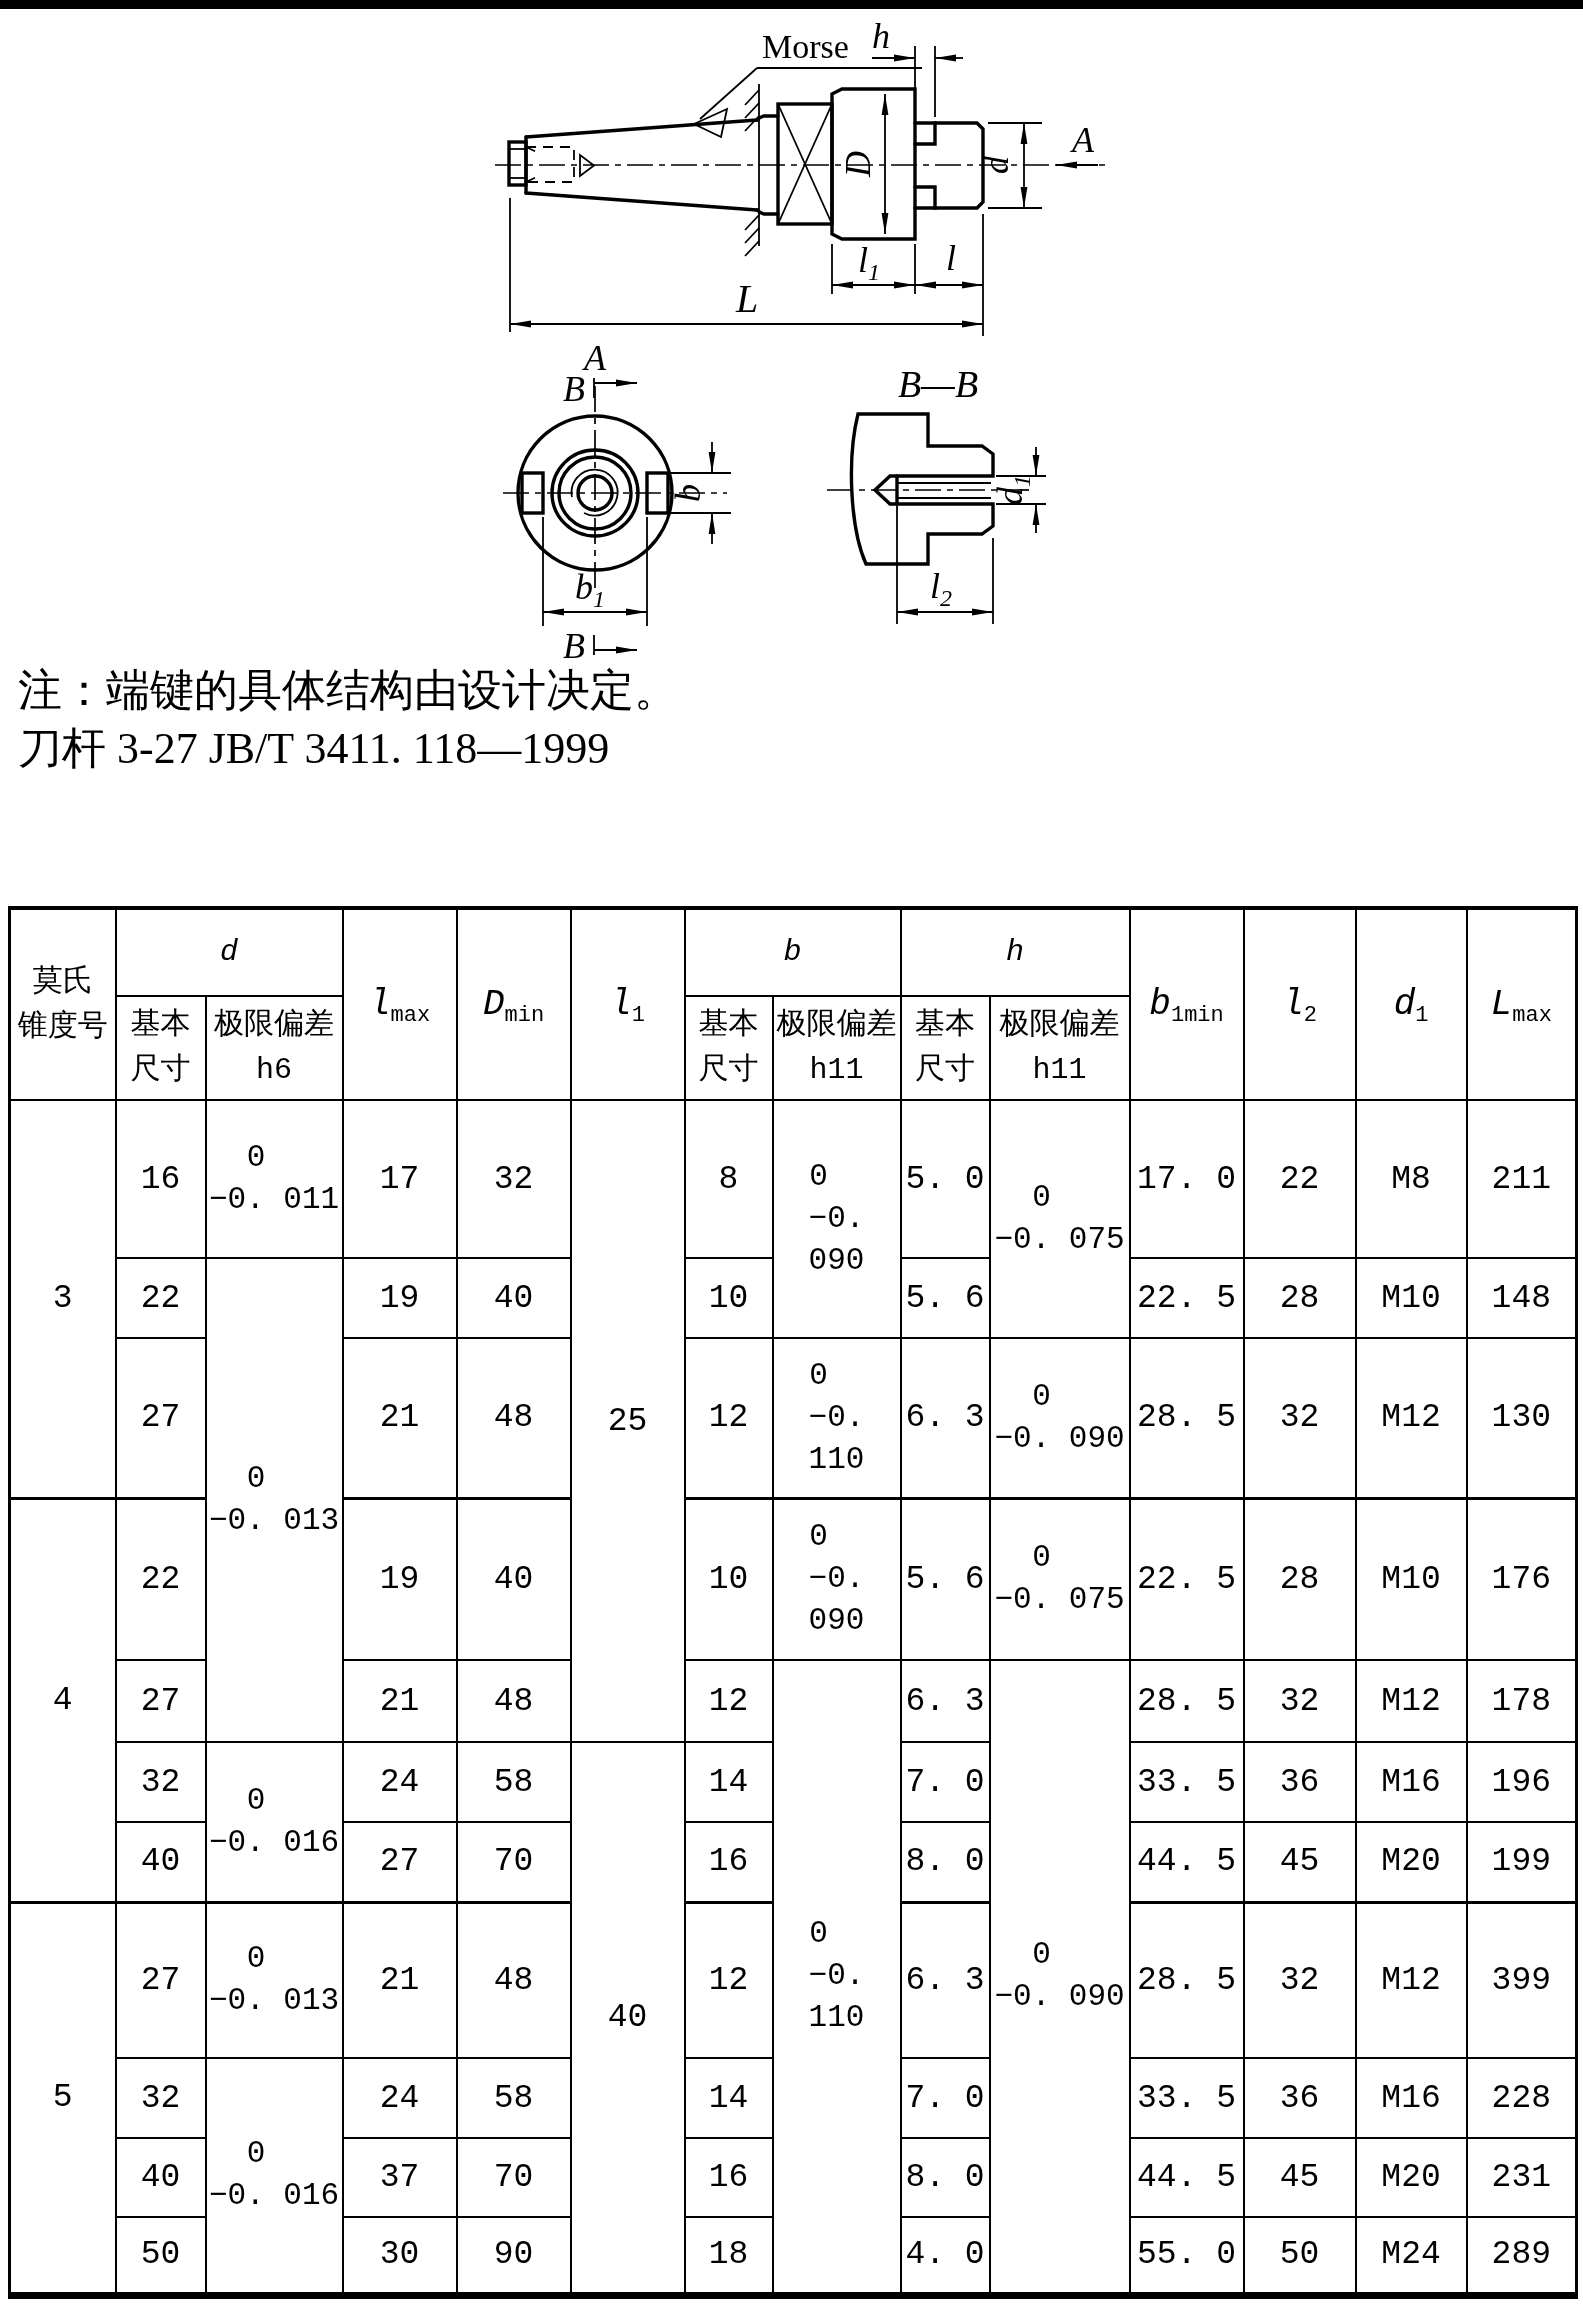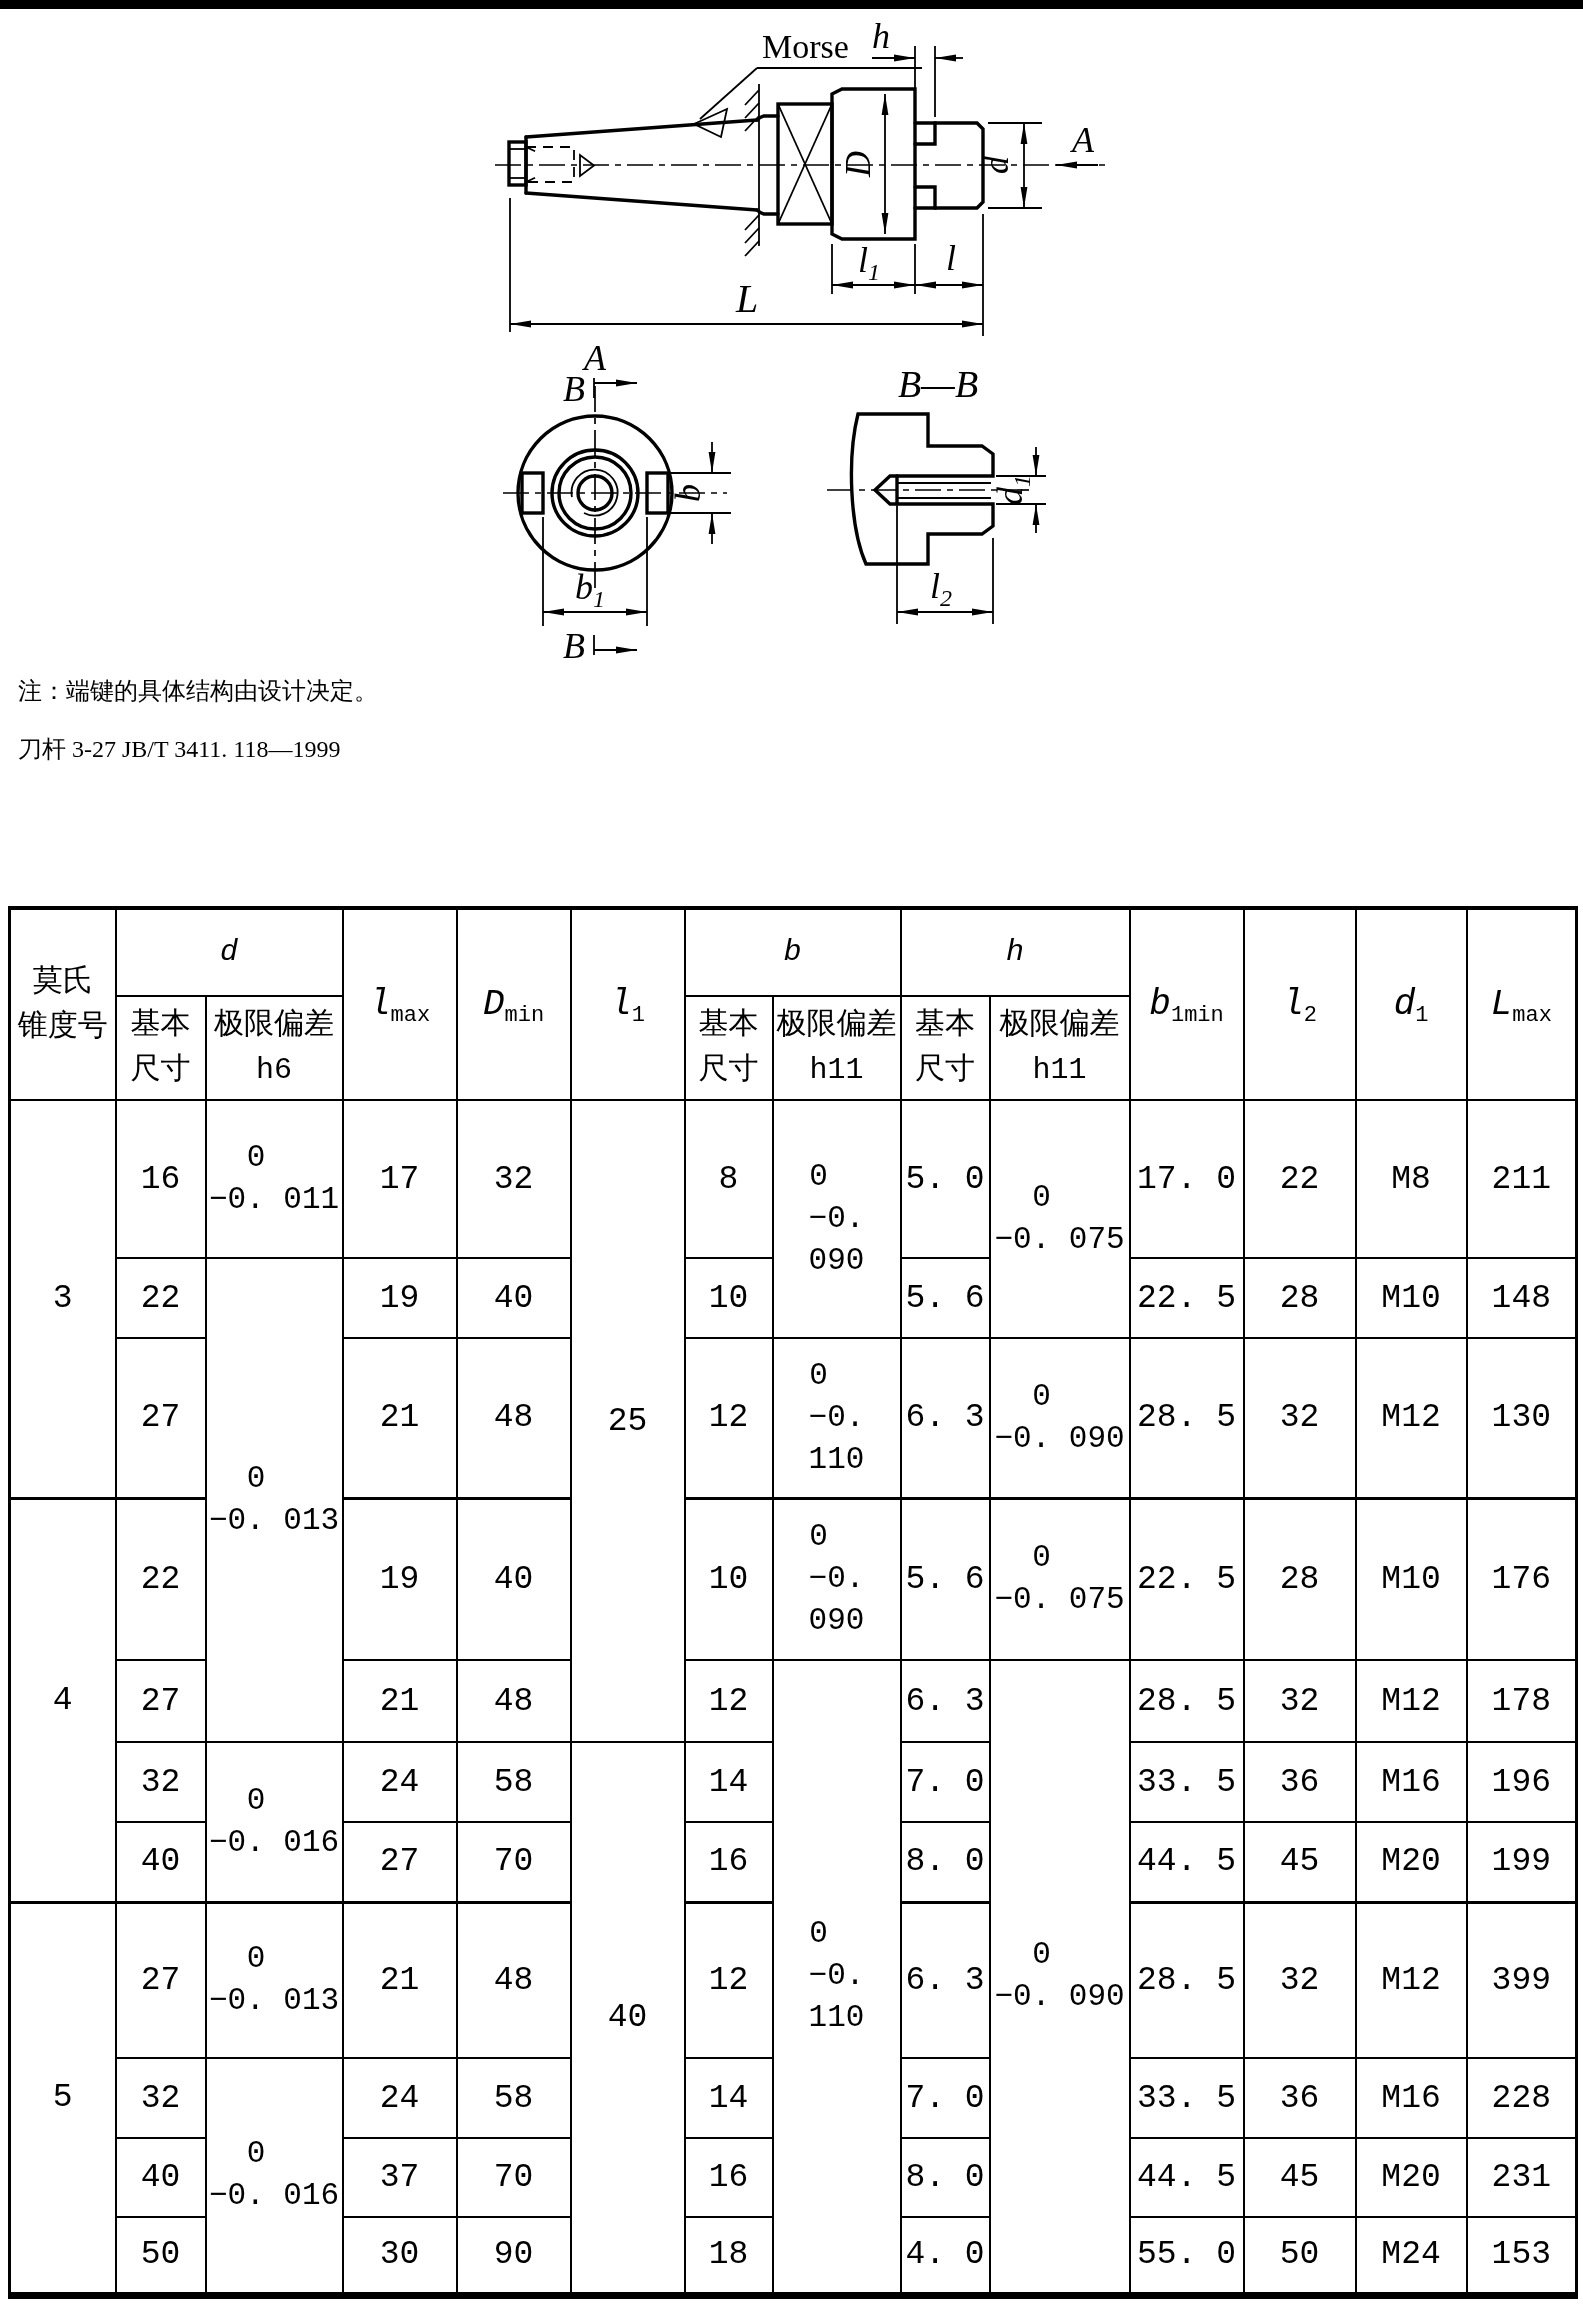--- a/index.html
+++ b/index.html
@@ -8,21 +8,21 @@
   .topbar{position:absolute;left:0;top:0;width:1583px;height:9px;background:#000;}
   svg text{font-family:"Liberation Serif","DejaVu Serif",serif;}
   .obj{stroke:#000;stroke-width:3.4;fill:none;stroke-linecap:round;}
   .thin{stroke:#000;stroke-width:1.8;fill:none;}
   .dim{stroke:#000;stroke-width:1.8;fill:none;}
   .cl{stroke:#000;stroke-width:1.7;fill:none;stroke-dasharray:26 6 6 6;}
   .hid{stroke:#000;stroke-width:1.8;fill:none;stroke-dasharray:10 7;}
   .dlab{font-size:36px;font-style:italic;}
   .dsub{font-size:24px;font-style:italic;}
   .morse{font-size:34px;}
-  .notes{position:absolute;left:18px;top:662px;font-size:24px;line-height:58px;white-space:nowrap;}
+  .notes{position:absolute;left:18px;top:662px;font-size:44px;line-height:58px;white-space:nowrap;}
   .notes .ital{font-style:italic;}
   table.spec{position:absolute;left:8px;top:906px;border-collapse:collapse;table-layout:fixed;
              width:1567px;font-size:33px;}
   table.spec{border:3px solid #000;border-top:4px solid #000;border-bottom:7px solid #000;font-family:Liberation Mono, monospace;}
   .spec th,.spec td{border:2.5px solid #000;text-align:center;vertical-align:middle;
                     font-weight:normal;padding:0;overflow:hidden;}
   .spec tr.grp td,.spec tr.grp th{border-top:3.5px solid #000;}
   .spec thead th{font-size:30px;line-height:1.5;}
   .sym{font-size:36px;font-style:italic;font-weight:normal;}
   .spec sub{font-size:22px;font-style:normal;}
@@ -451,17 +451,17 @@
       </tr>
       <tr style="height:78px">
         <td>50</td>
         <td>30</td>
         <td>90</td>
         <td>18</td>
         <td>4. 0</td>
         <td>55. 0</td>
         <td>50</td>
         <td>M24</td>
-        <td>153</td>
+        <td>289</td>
       </tr>
     </tbody>
   </table>
 </div>
 
 </body></html>

